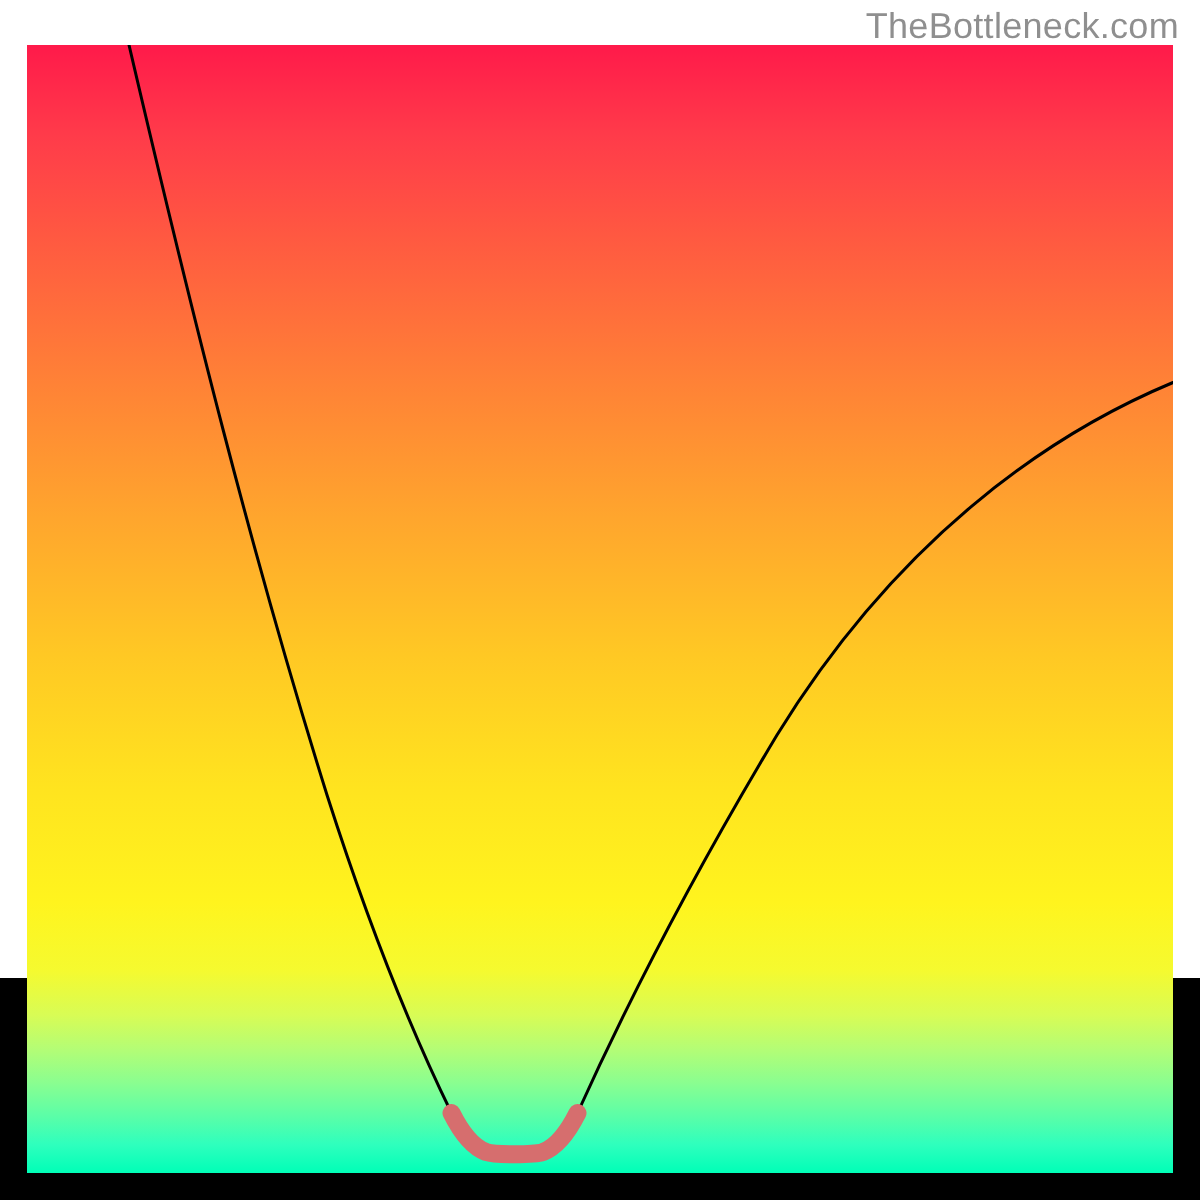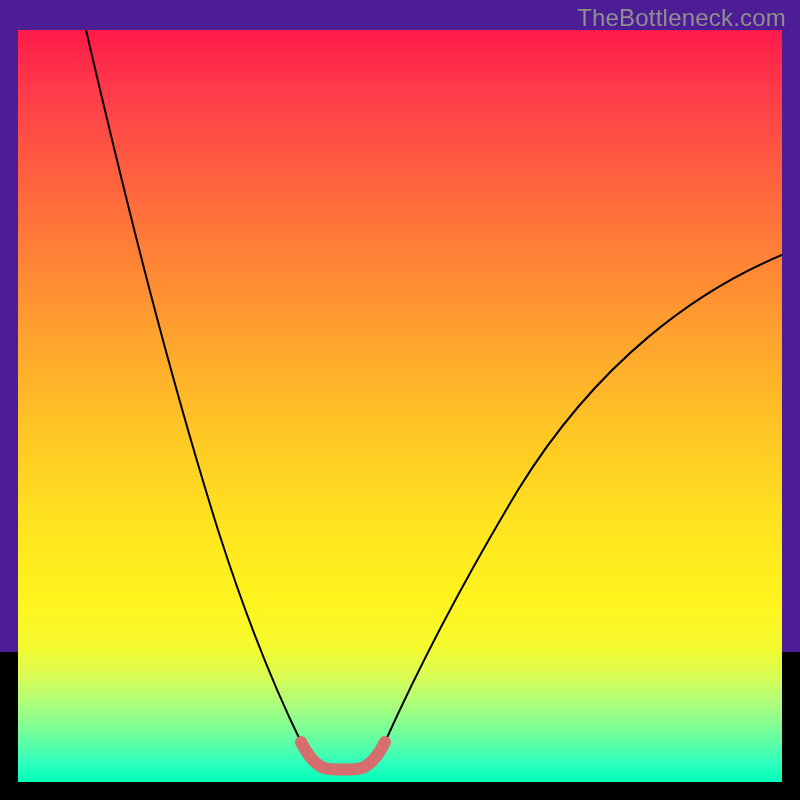--- a/index.html
+++ b/index.html
@@ -7,21 +7,21 @@
     padding: 0;
     width: 800px;
     height: 800px;
     background: #000000;
     overflow: hidden;
   }
   .canvas {
     position: relative;
     width: 800px;
     height: 652px;
-    background: #4c1d95;
+    background: #ffffff;
   }
   .plot-area {
     position: absolute;
     left: 18px;
     top: 30px;
     width: 764px;
     height: 752px;
   }
   .gradient-bg {
     position: absolute;

